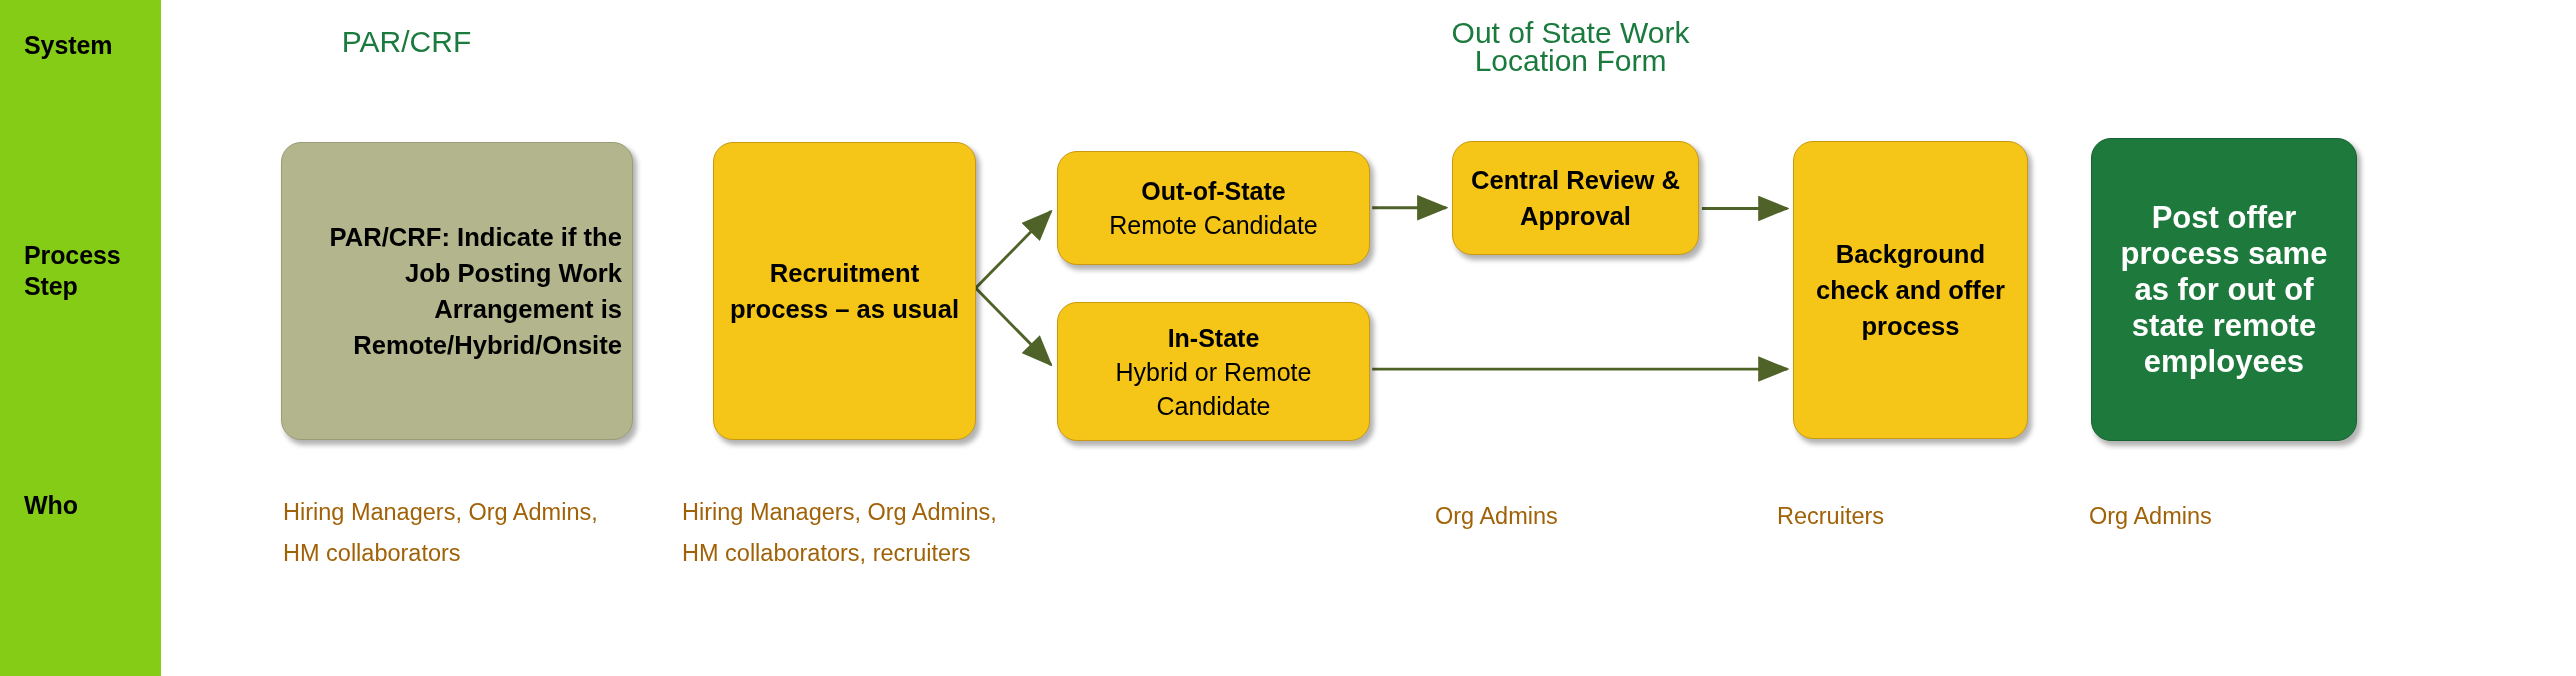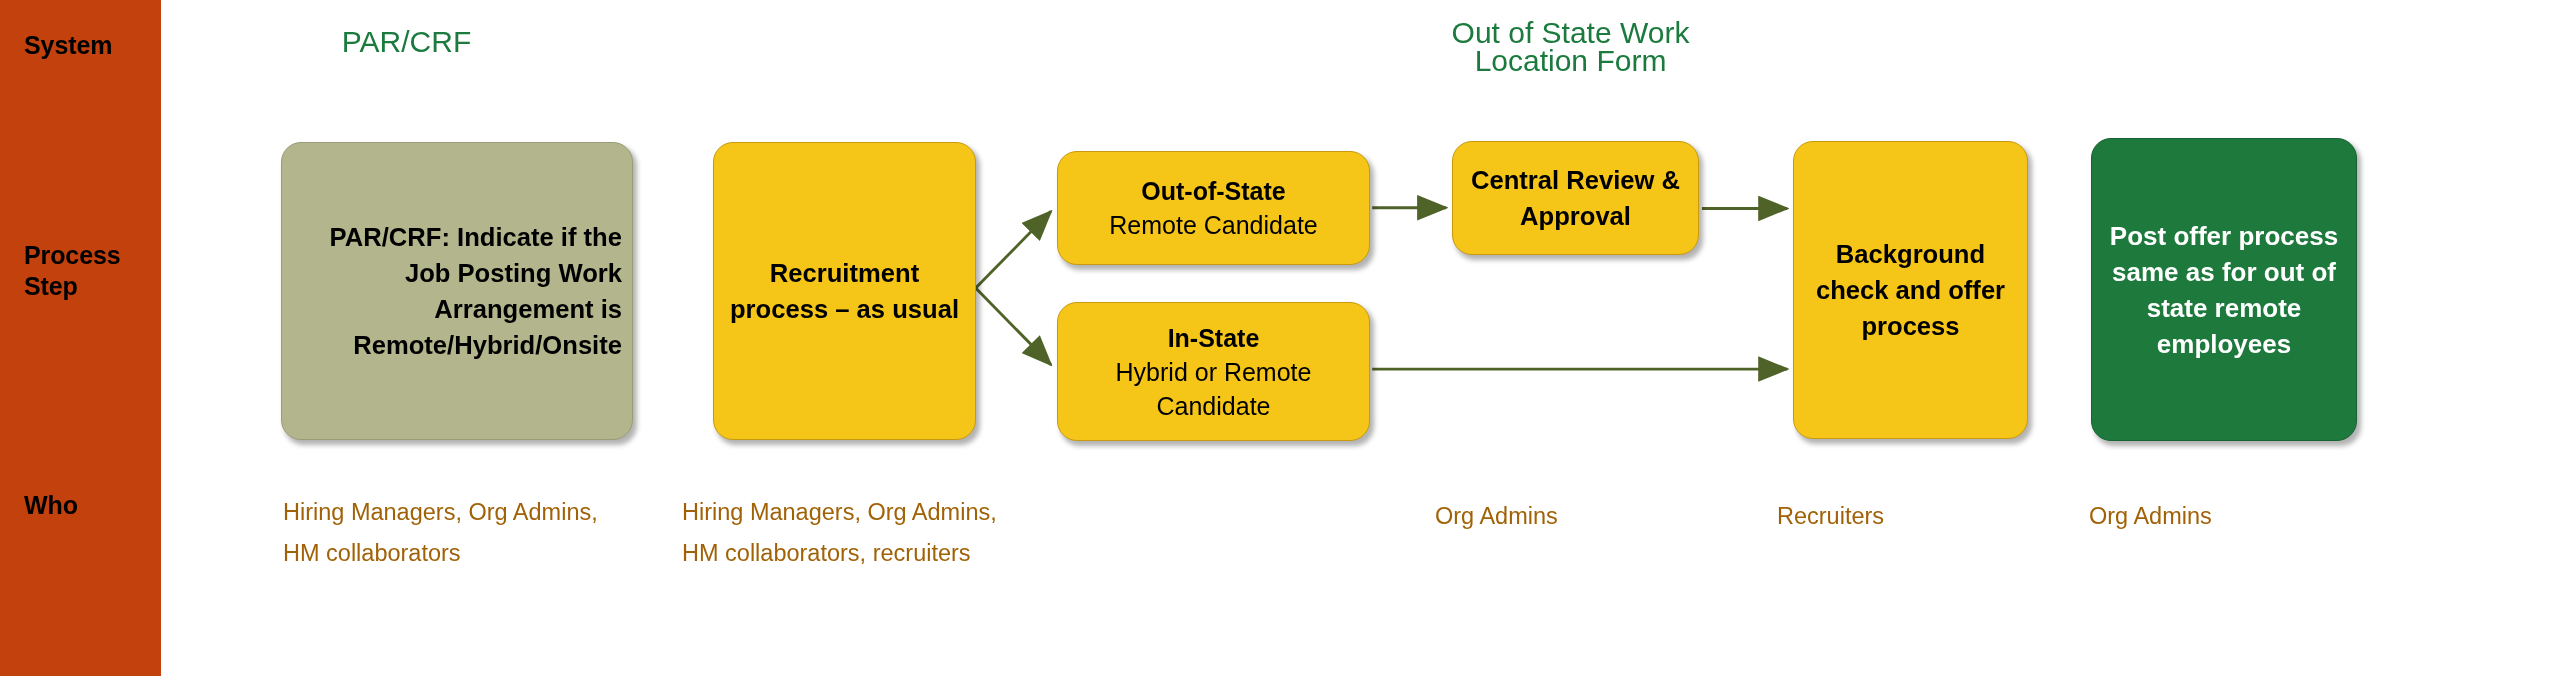--- a/index.html
+++ b/index.html
@@ -15,21 +15,21 @@
     width: 2576px;
     height: 677px;
     background: #ffffff;
   }
 
   
   .rail {
     position: absolute;
     left: 0; top: 0;
     width: 161px; height: 677px;
-    background: #c2410c;
+    background: #84cc16;
   }
   .rail-label {
     position: absolute;
     left: 24px;
     font-weight: 700;
     font-size: 25px;
     line-height: 31px;
     color: #000000;
     letter-spacing: -0.1px;
   }
@@ -104,21 +104,21 @@
   #node-central {
     left: 1452px; top: 141px; width: 247px; height: 114px;
     font-size: 25.6px; line-height: 36px; font-weight: 700;
   }
   #node-background {
     left: 1793px; top: 141px; width: 235px; height: 298px;
     font-size: 25.6px; line-height: 36px; font-weight: 700;
   }
   #node-post {
     left: 2091px; top: 138px; width: 266px; height: 303px;
-    font-size: 26px; line-height: 36px; font-weight: 700;
+    font-size: 31px; line-height: 36px; font-weight: 700;
   }
 
   
   .who {
     position: absolute;
     text-align: left;
     color: #a16207;
     font-size: 23.5px;
     line-height: 41px;
     font-weight: 400;

